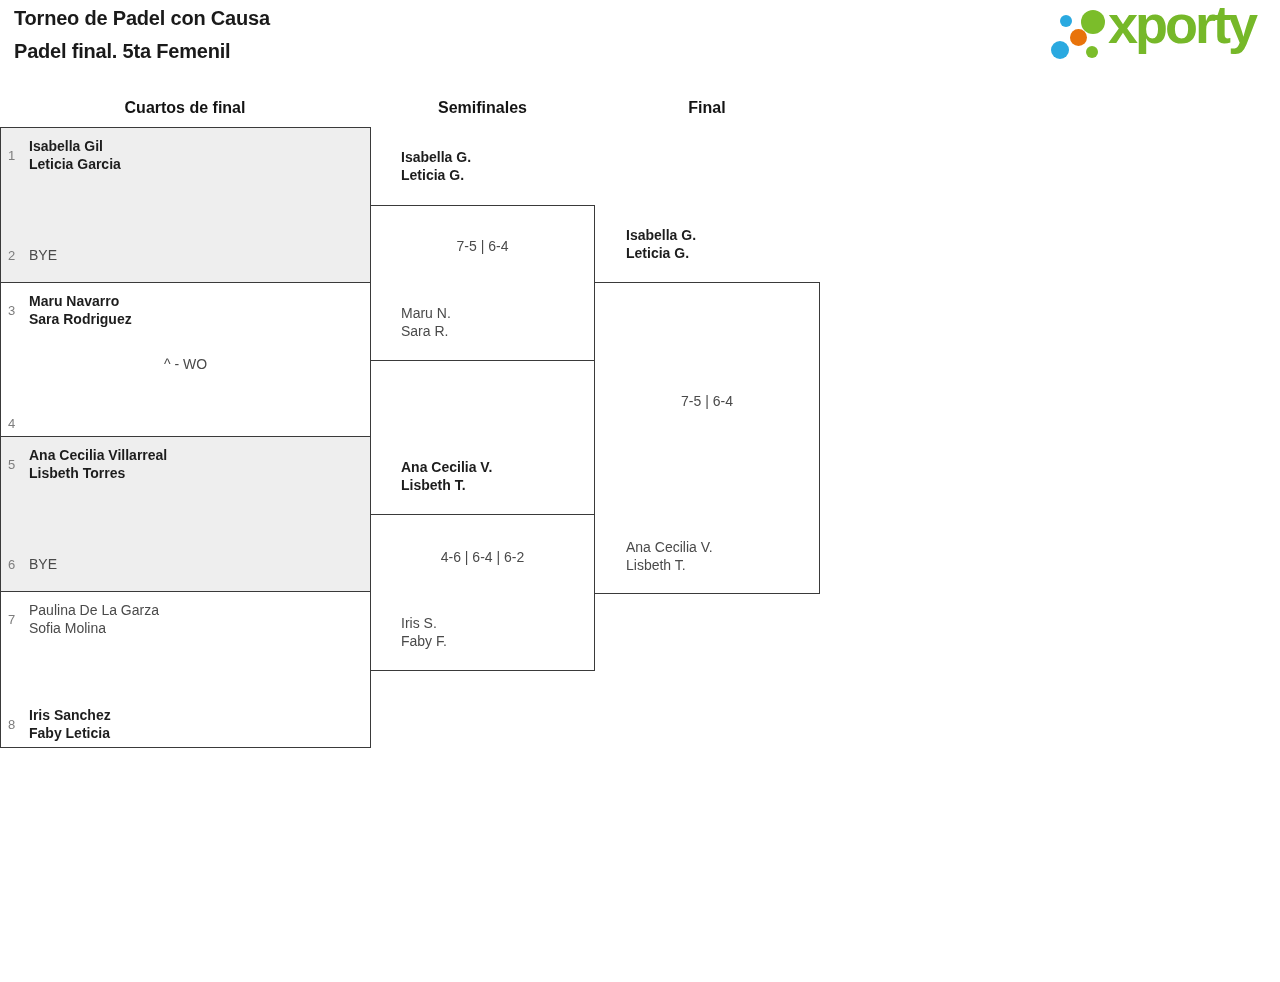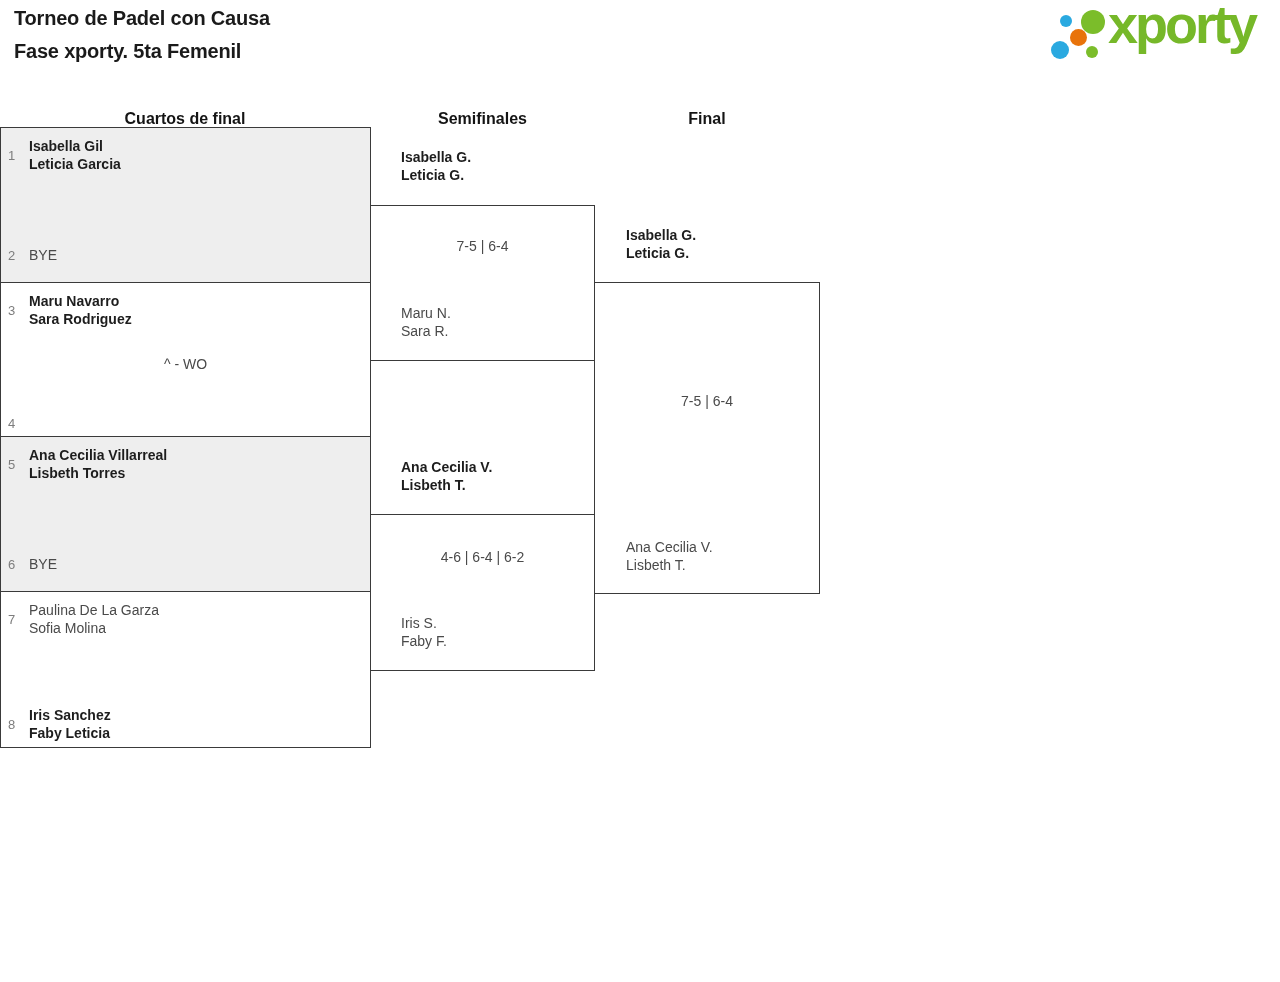--- a/index.html
+++ b/index.html
@@ -20,21 +20,21 @@
   .dot-green-lg  { left:36px; top:10px; width:24px; height:24px; background:#7bbd2a; }
   .dot-orange    { left:25px; top:29px; width:17px; height:17px; background:#e8730a; }
   .dot-blue-lg   { left:6px;  top:41px; width:18px; height:18px; background:#2aa9e0; }
   .dot-green-sm  { left:41px; top:46px; width:12px; height:12px; background:#7bbd2a; }
   .logo-word {
     position:absolute; left:63px; top:-7px;
     font-size:54px; font-weight:bold; letter-spacing:-3px; color:#76b829;
   }
 
   
-  .col-header { top:99px; font-size:16px; font-weight:bold; text-align:center; color:#141414;margin-top:11px; }
+  .col-header { top:99px; font-size:16px; font-weight:bold; text-align:center; color:#141414; }
   .ch-qf { left:0;     width:370px; }
   .ch-sf { left:370px; width:225px; }
   .ch-f  { left:594px; width:226px; }
 
   
   .box { position:absolute; border:1px solid #3a3a3a; background:#ffffff; }
   .box.gray { background:#eeeeee; }
 
   .qf { left:0; width:371px; }
   .qf1 { top:127px; height:156px; }
@@ -71,21 +71,21 @@
   .lbl-sf2-t1 { left:377px; top:458px; }
   .lbl-sf2-t2 { left:377px; top:614px; }
   .lbl-fin-t1 { left:602px; top:226px; }
   .lbl-fin-t2 { left:602px; top:538px; }
 </style>
 </head>
 <body>
 
 <div class="abs title">
   <div>Torneo de Padel con Causa</div>
-  <div>Fase xporty. 5ta Femenil</div>
+  <div>Padel final. 5ta Femenil</div>
 </div>
 
 <div class="abs logo">
   <span class="dot dot-blue-sm"></span>
   <span class="dot dot-green-lg"></span>
   <span class="dot dot-orange"></span>
   <span class="dot dot-blue-lg"></span>
   <span class="dot dot-green-sm"></span>
   <span class="logo-word">xporty</span>
 </div>

